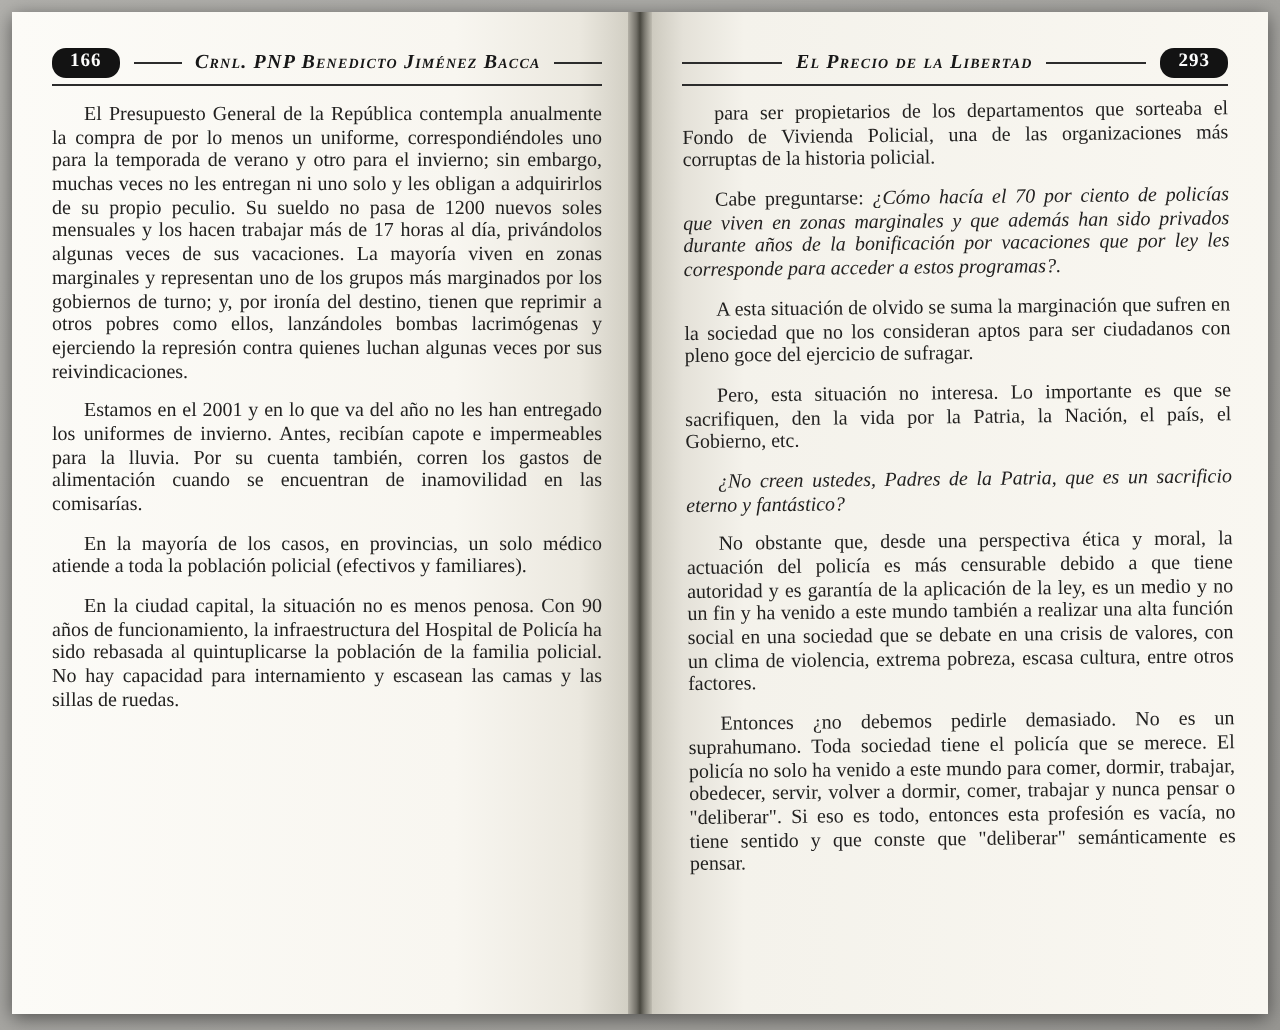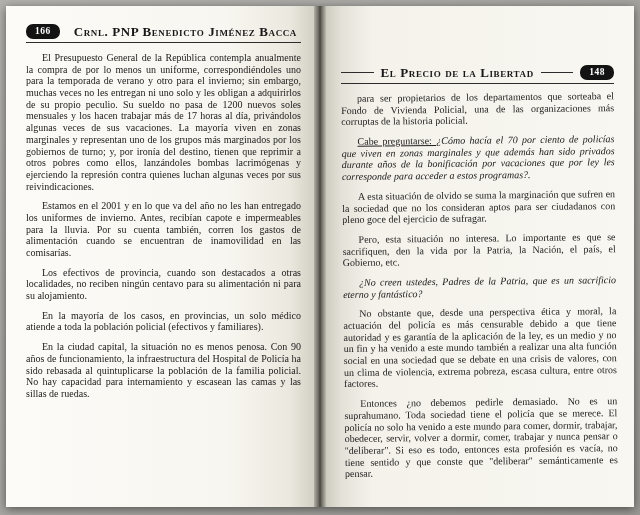--- a/index.html
+++ b/index.html
@@ -5,66 +5,65 @@
   html,body{margin:0;padding:0;}
   body{width:640px;height:515px;background:#a8a7a3;overflow:hidden;
        font-family:"Liberation Serif",serif;position:relative;}
   .scan{position:absolute;inset:0;background:linear-gradient(135deg,#b2b1ad 0%,#a3a29e 60%,#989793 100%);}
   .book{position:absolute;left:6px;top:6px;width:628px;height:501px;display:flex;
         box-shadow:0 2px 9px rgba(0,0,0,.5);}
   .page{flex:1;position:relative;overflow:hidden;}
   .page-inner{position:absolute;inset:0;padding:18px 13px 8px 20px;}
   .page.left{background:linear-gradient(to right,#fcfbf7 0%,#f8f6f0 72%,#ebe8df 92%,#d2cfc4 100%);}
   .page.right{background:linear-gradient(to right,#cdcabf 0%,#e4e1d8 5%,#f4f2eb 15%,#f9f7f1 100%);}
-  .page.right .page-inner{padding:18px 20px 8px 15px;margin-top:41px;}
+  .page.right .page-inner{padding:18px 20px 8px 15px;}
   .gutter{width:12px;background:linear-gradient(to right,#b3b0a6 0%,#716f67 35%,#48473f 50%,#7d7b72 70%,#bfbcb1 100%);}
   .page-header{display:flex;gap:7px;height:15px;}
   .page-num{background:#131313;color:#fdfdfc;font-weight:bold;font-size:9.5px;line-height:1;
             padding:3px 9px;border-radius:7px;letter-spacing:.5px;}
-  .header-title{flex:1;display:flex;align-items:center;gap:7px;font-size:13px;font-weight:bold;
-                font-variant:small-caps;letter-spacing:.6px;color:#171717;white-space:nowrap;}
+  .header-title{flex:1;display:flex;align-items:center;gap:7px;font-size:10px;font-weight:bold;
+                font-variant:small-caps;letter-spacing:.6px;color:#171717;white-space:nowrap;font-style:italic;}
   .header-title::before,.header-title::after{content:"";flex:1;height:1px;background:#2c2c2c;}
   .rule{height:1px;background:#2c2c2c;margin-top:3px;}
   .body-text{margin-top:9px;}
   .page.right .body-text{transform:rotate(-0.6deg);transform-origin:top left;}
   .para{font-size:10px;line-height:1.17;text-align:justify;text-indent:16px;
         margin:0 0 8px;color:#222120;}
   .para.italic{font-style:italic;}
-  .para .lead{font-style:normal;text-decoration:underline;}
+  .para .lead{font-style:normal;}
 </style>
 </head>
 <body>
 
 <div class="scan">
   <div class="book">
 
     <div class="page left">
       <div class="page-inner">
         <div class="page-header">
           <span class="page-num">166</span>
           <span class="header-title">Crnl. PNP Benedicto Jiménez Bacca</span>
         </div>
         <div class="rule"></div>
         <div class="body-text">
             <p class="para">El Presupuesto General de la República contempla anualmente la compra de por lo menos un uniforme, correspondiéndoles uno para la temporada de verano y otro para el invierno; sin embargo, muchas veces no les entregan ni uno solo y les obligan a adquirirlos de su propio peculio. Su sueldo no pasa de 1200 nuevos soles mensuales y los hacen trabajar más de 17 horas al día, privándolos algunas veces de sus vacaciones. La mayoría viven en zonas marginales y representan uno de los grupos más marginados por los gobiernos de turno; y, por ironía del destino, tienen que reprimir a otros pobres como ellos, lanzándoles bombas lacrimógenas y ejerciendo la represión contra quienes luchan algunas veces por sus reivindicaciones.</p>
             <p class="para">Estamos en el 2001 y en lo que va del año no les han entregado los uniformes de invierno. Antes, recibían capote e impermeables para la lluvia. Por su cuenta también, corren los gastos de alimentación cuando se encuentran de inamovilidad en las comisarías.</p>
-            <p class="para">Los efectivos de provincia, cuando son destacados a otras localidades, no reciben ningún centavo para su alimentación ni para su alojamiento.</p>
             <p class="para">En la mayoría de los casos, en provincias, un solo médico atiende a toda la población policial (efectivos y familiares).</p>
             <p class="para">En la ciudad capital, la situación no es menos penosa. Con 90 años de funcionamiento, la infraestructura del Hospital de Policía ha sido rebasada al quintuplicarse la población de la familia policial. No hay capacidad para internamiento y escasean las camas y las sillas de ruedas.</p>
           </div>
       </div>
     </div>
 
     <div class="gutter"></div>
 
     <div class="page right">
       <div class="page-inner">
         <div class="page-header">
           <span class="header-title">El Precio de la Libertad</span>
-          <span class="page-num">148</span>
+          <span class="page-num">293</span>
         </div>
         <div class="rule"></div>
         <div class="body-text">
             <p class="para">para ser propietarios de los departamentos que sorteaba el Fondo de Vivienda Policial, una de las organizaciones más corruptas de la historia policial.</p>
             <p class="para italic"><span class="lead">Cabe preguntarse: </span>¿Cómo hacía el 70 por ciento de policías que viven en zonas marginales y que además han sido privados durante años de la bonificación por vacaciones que por ley les corresponde para acceder a estos programas?.</p>
             <p class="para">A esta situación de olvido se suma la marginación que sufren en la sociedad que no los consideran aptos para ser ciudadanos con pleno goce del ejercicio de sufragar.</p>
             <p class="para">Pero, esta situación no interesa. Lo importante es que se sacrifiquen, den la vida por la Patria, la Nación, el país, el Gobierno, etc.</p>
             <p class="para italic">¿No creen ustedes, Padres de la Patria, que es un sacrificio eterno y fantástico?</p>
             <p class="para">No obstante que, desde una perspectiva ética y moral, la actuación del policía es más censurable debido a que tiene autoridad y es garantía de la aplicación de la ley, es un medio y no un fin y ha venido a este mundo también a realizar una alta función social en una sociedad que se debate en una crisis de valores, con un clima de violencia, extrema pobreza, escasa cultura, entre otros factores.</p>
             <p class="para">Entonces ¿no debemos pedirle demasiado. No es un suprahumano. Toda sociedad tiene el policía que se merece. El policía no solo ha venido a este mundo para comer, dormir, trabajar, obedecer, servir, volver a dormir, comer, trabajar y nunca pensar o "deliberar". Si eso es todo, entonces esta profesión es vacía, no tiene sentido y que conste que "deliberar" semánticamente es pensar.</p>

